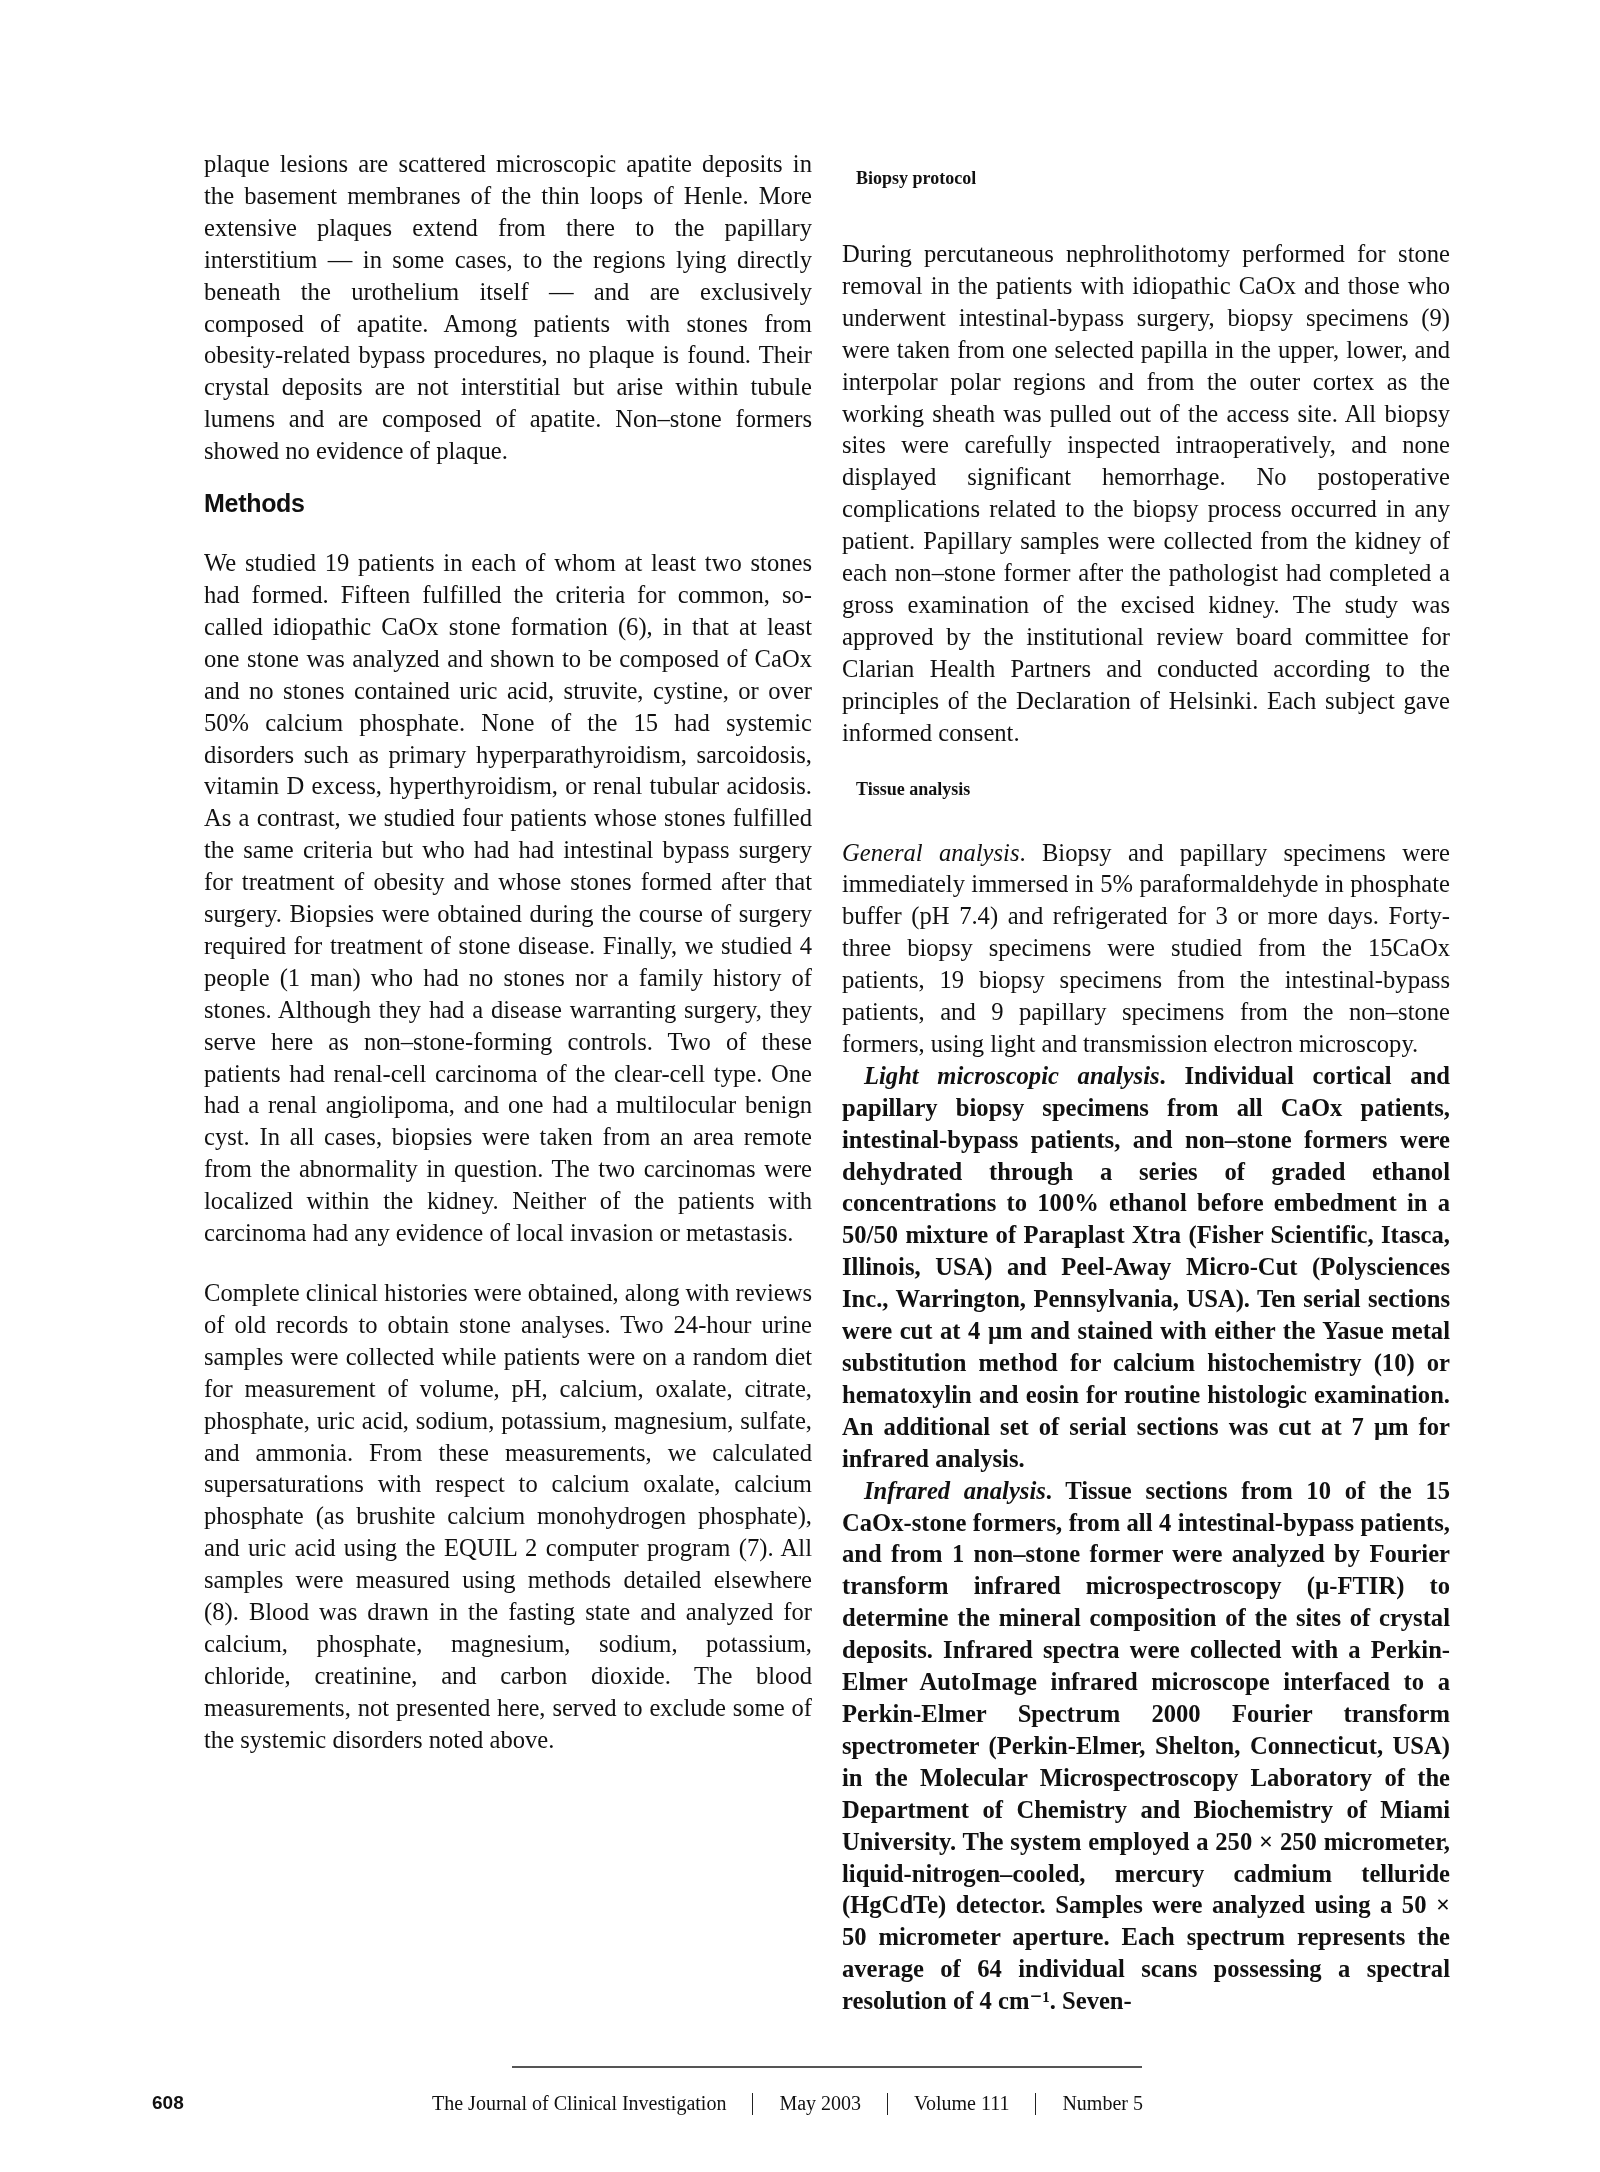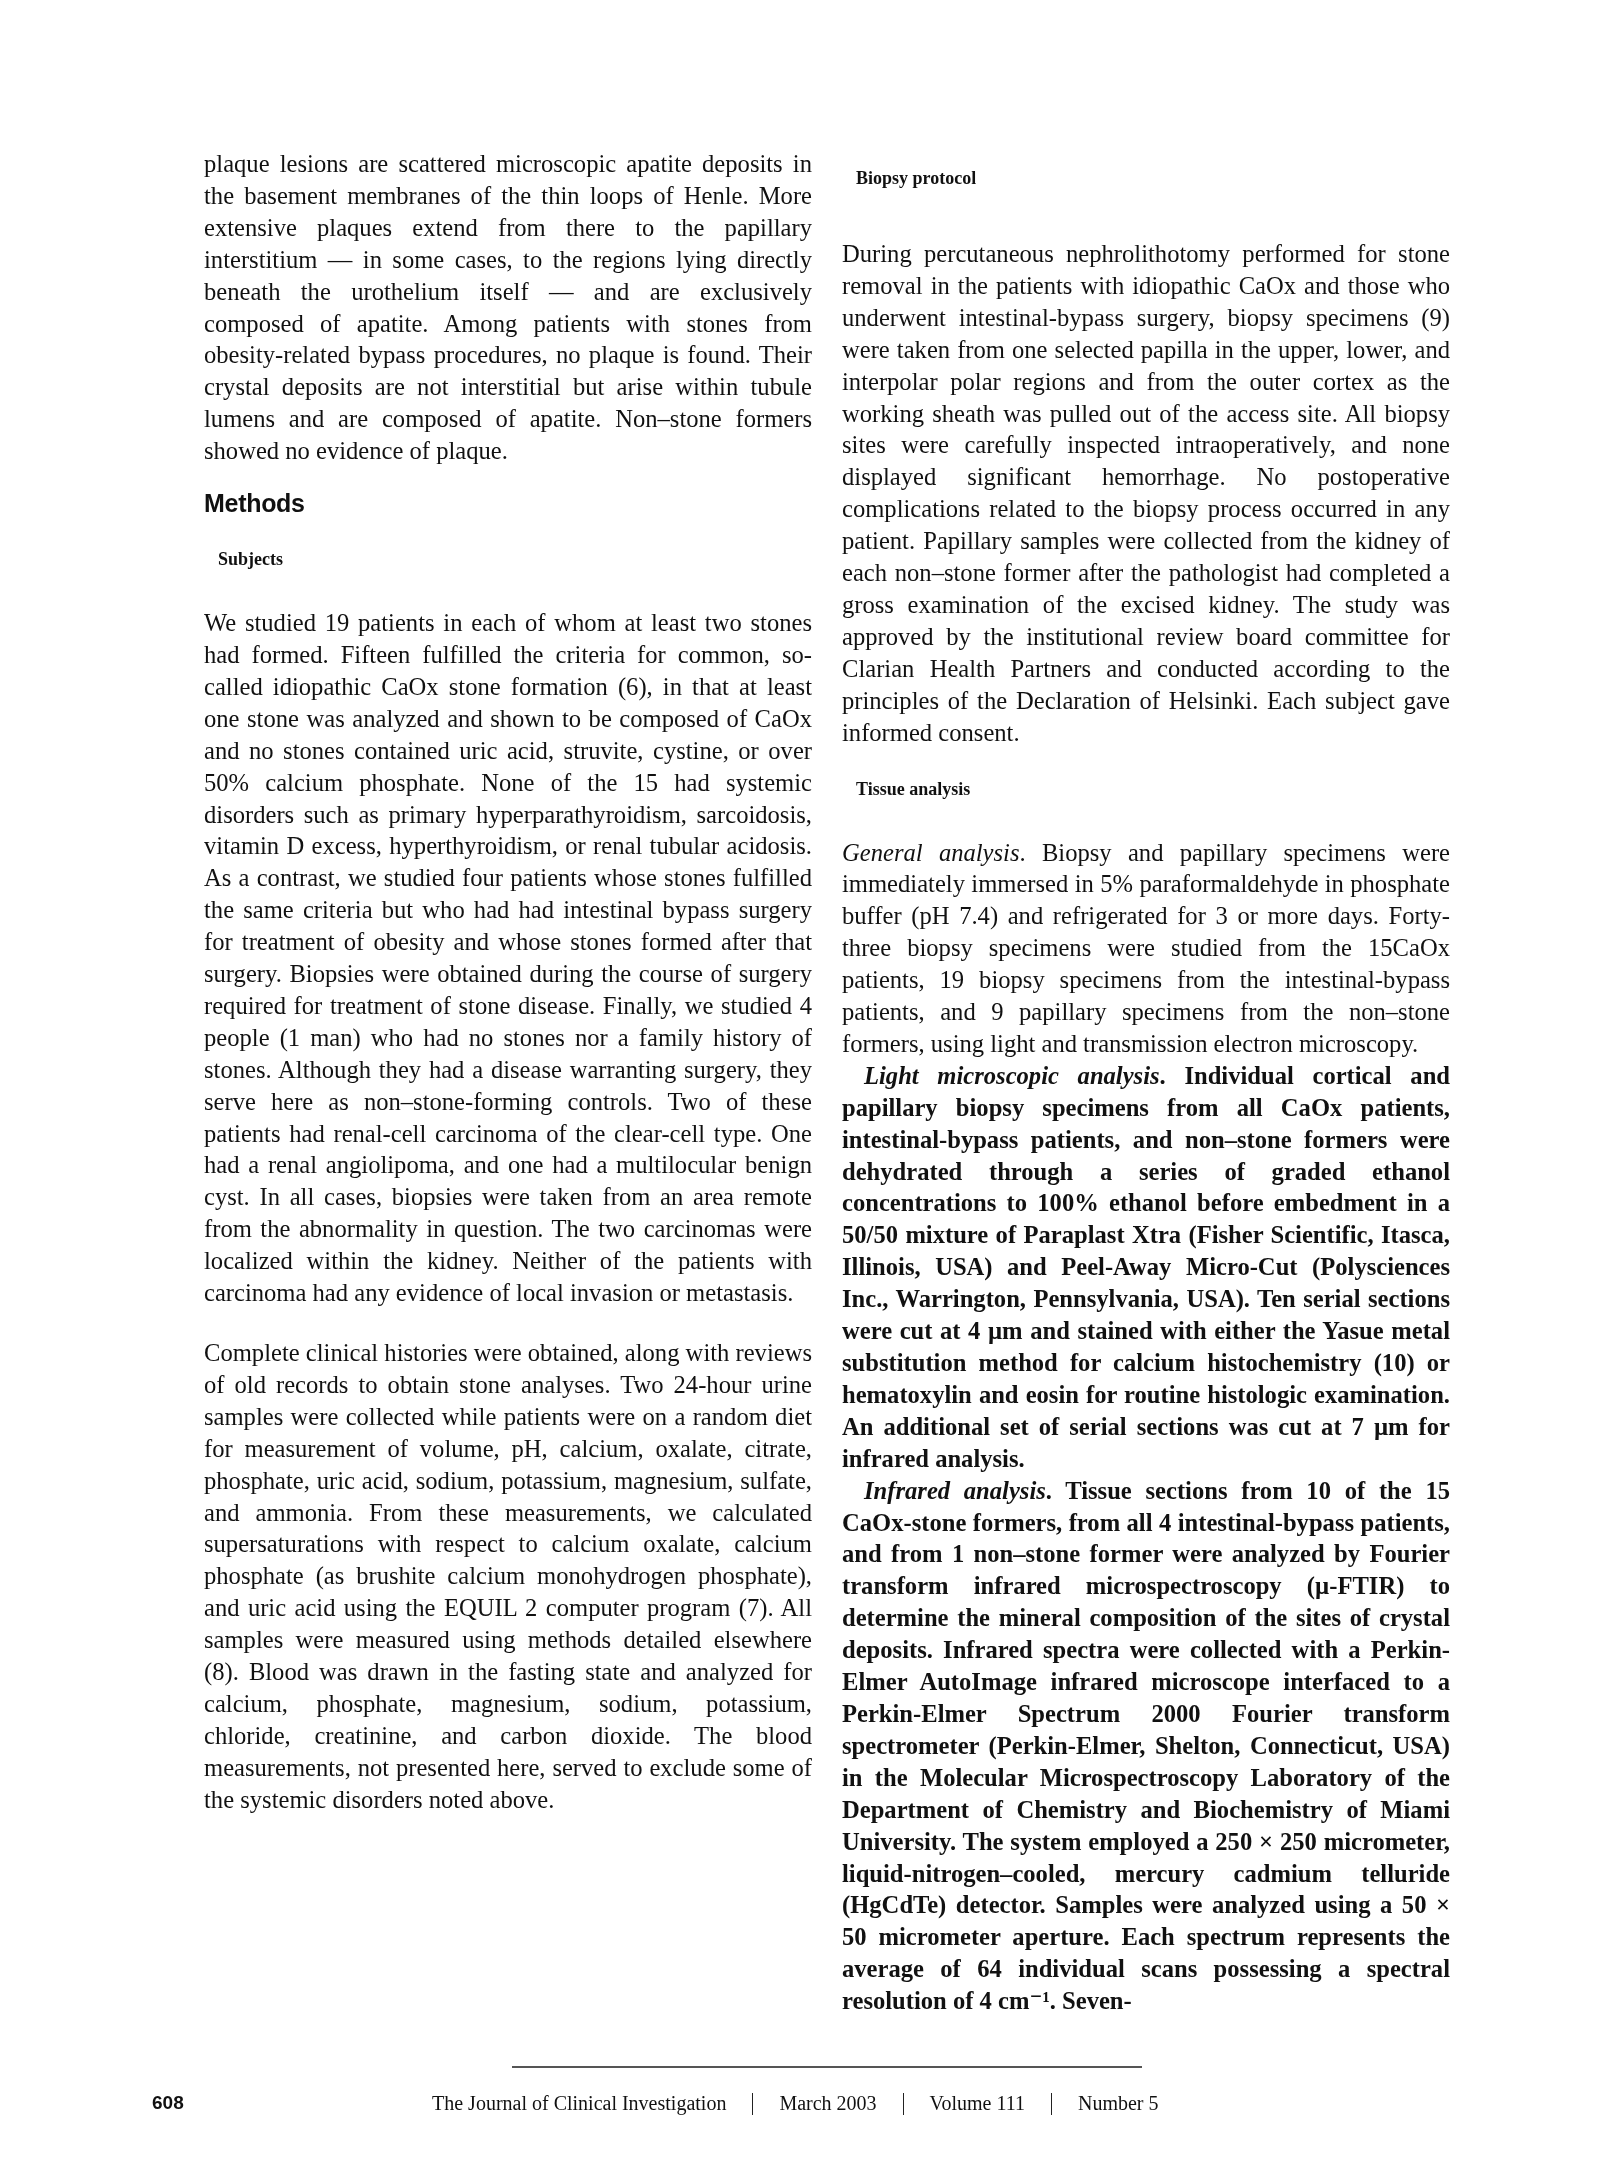--- a/index.html
+++ b/index.html
@@ -21,21 +21,20 @@
     .sep { display: inline-block; width: 1px; height: 22px; background: #222; margin: 0 26px; }
   </style>
 </head>
 <body>
 
 <div class="col col-left">
   <p class="body">plaque lesions are scattered microscopic apatite deposits in the basement membranes of the thin loops of Henle. More extensive plaques extend from there to the papillary interstitium — in some cases, to the regions lying directly beneath the urothelium itself — and are exclusively composed of apatite. Among patients with stones from obesity-related bypass procedures, no plaque is found. Their crystal deposits are not interstitial but arise within tubule lumens and are composed of apatite. Non–stone formers showed no evidence of plaque.</p>
   <div style="height:20px"></div>
   <h2 class="sec">Methods</h2>
   <div style="height:10px"></div>
-  <h3 class="sub">Subjects</h3>
   <div style="height:18px"></div>
   <p class="body">We studied 19 patients in each of whom at least two stones had formed. Fifteen fulfilled the criteria for common, so-called idiopathic CaOx stone formation (6), in that at least one stone was analyzed and shown to be composed of CaOx and no stones contained uric acid, struvite, cystine, or over 50% calcium phosphate. None of the 15 had systemic disorders such as primary hyperparathyroidism, sarcoidosis, vitamin D excess, hyperthyroidism, or renal tubular acidosis. As a contrast, we studied four patients whose stones fulfilled the same criteria but who had had intestinal bypass surgery for treatment of obesity and whose stones formed after that surgery. Biopsies were obtained during the course of surgery required for treatment of stone disease. Finally, we studied 4 people (1 man) who had no stones nor a family history of stones. Although they had a disease warranting surgery, they serve here as non–stone-forming controls. Two of these patients had renal-cell carcinoma of the clear-cell type. One had a renal angiolipoma, and one had a multilocular benign cyst. In all cases, biopsies were taken from an area remote from the abnormality in question. The two carcinomas were localized within the kidney. Neither of the patients with carcinoma had any evidence of local invasion or metastasis.</p>
   <div style="height:10px"></div>
   <div style="height:18px"></div>
   <p class="body">Complete clinical histories were obtained, along with reviews of old records to obtain stone analyses. Two 24-hour urine samples were collected while patients were on a random diet for measurement of volume, pH, calcium, oxalate, citrate, phosphate, uric acid, sodium, potassium, magnesium, sulfate, and ammonia. From these measurements, we calculated supersaturations with respect to calcium oxalate, calcium phosphate (as brushite calcium monohydrogen phosphate), and uric acid using the EQUIL 2 computer program (7). All samples were measured using methods detailed elsewhere (8). Blood was drawn in the fasting state and analyzed for calcium, phosphate, magnesium, sodium, potassium, chloride, creatinine, and carbon dioxide. The blood measurements, not presented here, served to exclude some of the systemic disorders noted above.</p>
 </div>
 
 <div class="col col-right">
   <h3 class="sub">Biopsy protocol</h3>
   <div style="height:30px"></div>
@@ -47,19 +46,19 @@
   <p class="body indent"><span class="runin">Light microscopic analysis</span><span>. Individual cortical and papillary biopsy specimens from all CaOx patients, intestinal-bypass patients, and non–stone formers were dehydrated through a series of graded ethanol concentrations to 100% ethanol before embedment in a 50/50 mixture of Paraplast Xtra (Fisher Scientific, Itasca, Illinois, USA) and Peel-Away Micro-Cut (Polysciences Inc., Warrington, Pennsylvania, USA). Ten serial sections were cut at 4 µm and stained with either the Yasue metal substitution method for calcium histochemistry (10) or hematoxylin and eosin for routine histologic examination. An additional set of serial sections was cut at 7 µm for infrared analysis.</span></p>
   <p class="body indent"><span class="runin">Infrared analysis</span><span>. Tissue sections from 10 of the 15 CaOx-stone formers, from all 4 intestinal-bypass patients, and from 1 non–stone former were analyzed by Fourier transform infrared microspectroscopy (µ-FTIR) to determine the mineral composition of the sites of crystal deposits. Infrared spectra were collected with a Perkin-Elmer AutoImage infrared microscope interfaced to a Perkin-Elmer Spectrum 2000 Fourier transform spectrometer (Perkin-Elmer, Shelton, Connecticut, USA) in the Molecular Microspectroscopy Laboratory of the Department of Chemistry and Biochemistry of Miami University. The system employed a 250 × 250 micrometer, liquid-nitrogen–cooled, mercury cadmium telluride (HgCdTe) detector. Samples were analyzed using a 50 × 50 micrometer aperture. Each spectrum represents the average of 64 individual scans possessing a spectral resolution of 4 cm⁻¹. Seven-</span></p>
 </div>
 
 <div class="footer-rule"></div>
 <div class="footer">
   <span class="pageno">608</span>
   <span class="journal-line">
     <span>The Journal of Clinical Investigation</span>
     <span class="sep"></span>
-    <span>March 2003</span>
+    <span>May 2003</span>
     <span class="sep"></span>
     <span>Volume 111</span>
     <span class="sep"></span>
     <span>Number 5</span>
   </span>
 </div>
 
 </body></html>

